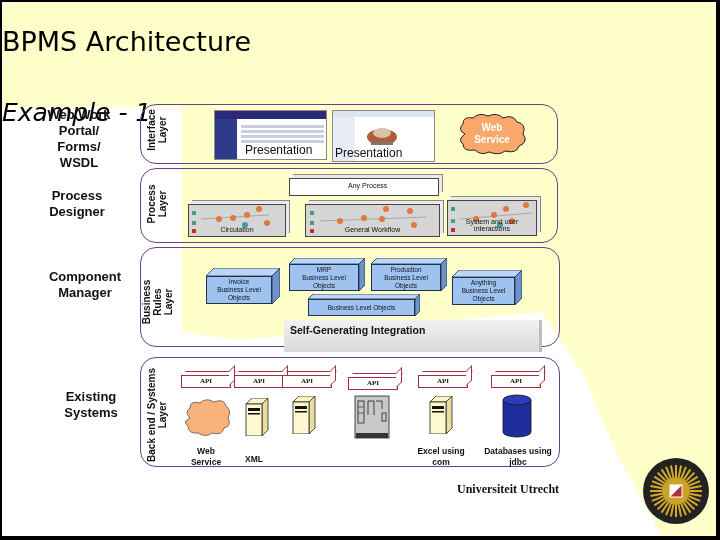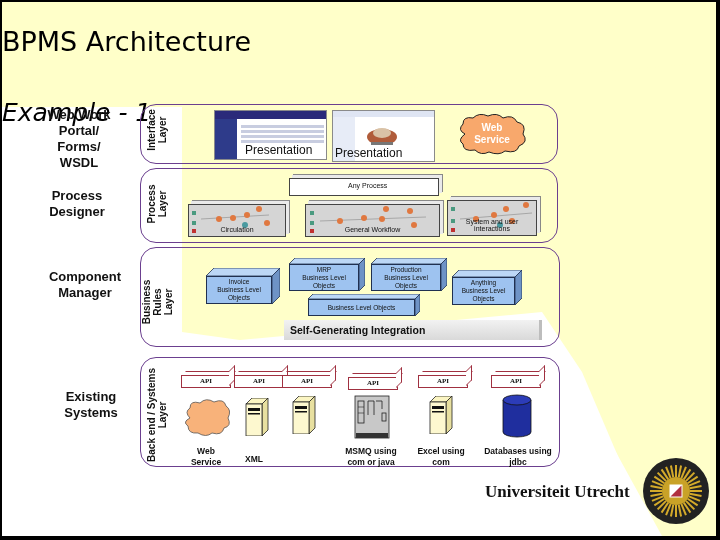--- a/index.html
+++ b/index.html
@@ -48,36 +48,36 @@
   .proc {
     position: absolute; background: #d5d5d5; border: 1px solid #444;
     box-shadow: 3px -3px 0 0 #eaeaea, 4px -4px 0 0 #888;
   }
   .proc .cap { position: absolute; bottom: 3px; left: 0; width: 100%; text-align: center; font-size: 7px; color: #111; }
 
   .box3d { position: absolute; }
   .box3d .front { position: absolute; left: 0; bottom: 0; background: #9ec3f0; border: 1px solid #203050; display: flex; align-items: center; justify-content: center; text-align: center; font-size: 6.5px; line-height: 8px; color: #111; }
 
   .sgi {
-    position: absolute; left: 282px; top: 318px; width: 255px; height: 20px;
+    position: absolute; left: 282px; top: 318px; width: 255px; height: 32px;
     background: linear-gradient(#f2f2f2, #d9d9d9);
     box-shadow: 3px 0 0 #bdbdbd;
   }
   .sgi span { position: absolute; left: 6px; top: 4px; font-weight: bold; font-size: 10.5px; color: #111; }
 
   .api {
     position: absolute; width: 50px; height: 13px; background: #fff; border: 1px solid #a03040;
     font-family: "Liberation Serif", serif; font-weight: bold; font-size: 7px; text-align: center; line-height: 11px; color: #111;
   }
   .api::after { content: ""; position: absolute; right: -5px; top: -5px; width: 5px; height: 13px; border: 1px solid #a03040; border-left: none; transform: skewY(-45deg); transform-origin: bottom left; background: #fff; }
   .api::before { content: ""; position: absolute; left: -1px; top: -5px; width: 50px; height: 4px; border-top: 1px solid #a03040; transform: skewX(-45deg); transform-origin: bottom left; }
 
   .sys-cap { position: absolute; width: 80px; text-align: center; font-weight: bold; font-size: 8.5px; line-height: 11px; color: #111; }
 
-  .uu-text { position: absolute; left: 455px; top: 480px; font-family: "Liberation Serif", serif; font-weight: bold; font-size: 17px; color: #111; margin-left: 28px; }
+  .uu-text { position: absolute; left: 455px; top: 480px; font-family: "Liberation Serif", serif; font-weight: bold; font-size: 12px; color: #111; }
 </style>
 </head>
 <body>
 
 <div id="slide">
   <div class="bg-yellow-top"></div>
   <div class="bg-yellow-right"></div>
   <div class="bg-white-sweep"></div>
   <div class="bg-yellow-corner"></div>
 
@@ -277,22 +277,20 @@
       <rect x="4" y="15" width="12" height="1.5" fill="#111"></rect>
   </svg>
   <svg style="position:absolute;left:500px;top:392px;" width="30" height="44">
     <path d="M1 6 V38 A14 5 0 0 0 29 38 V6" fill="#1f2e9e" stroke="#111" stroke-width="0.8"></path>
     <ellipse cx="15" cy="6" rx="14" ry="5" fill="#2c3cb8" stroke="#111" stroke-width="0.8"></ellipse>
   </svg>
 
   <div class="sys-cap" style="left:164px;top:444px;white-space:pre-line;">Web
 Service</div>
   <div class="sys-cap" style="left:212px;top:452px;white-space:pre-line;">XML</div>
-  <div class="sys-cap" style="left:329px;top:444px;white-space:pre-line;">MSMQ using
-com or java</div>
   <div class="sys-cap" style="left:472px;top:444px;width:88px;white-space:pre-line;">Databases using
 jdbc</div>
   <div class="sys-cap" style="left:399px;top:444px;white-space:pre-line;">Excel using
 com</div>
 
   <div class="uu-text">Universiteit Utrecht</div>
   <svg style="position:absolute;left:640px;top:455px;" width="68" height="68">
     <circle cx="34" cy="34" r="33" fill="#222"></circle>
     <g id="rays">
         <line x1="48" y1="34" x2="60" y2="34" stroke="#d4aa2a" stroke-width="2"></line>

